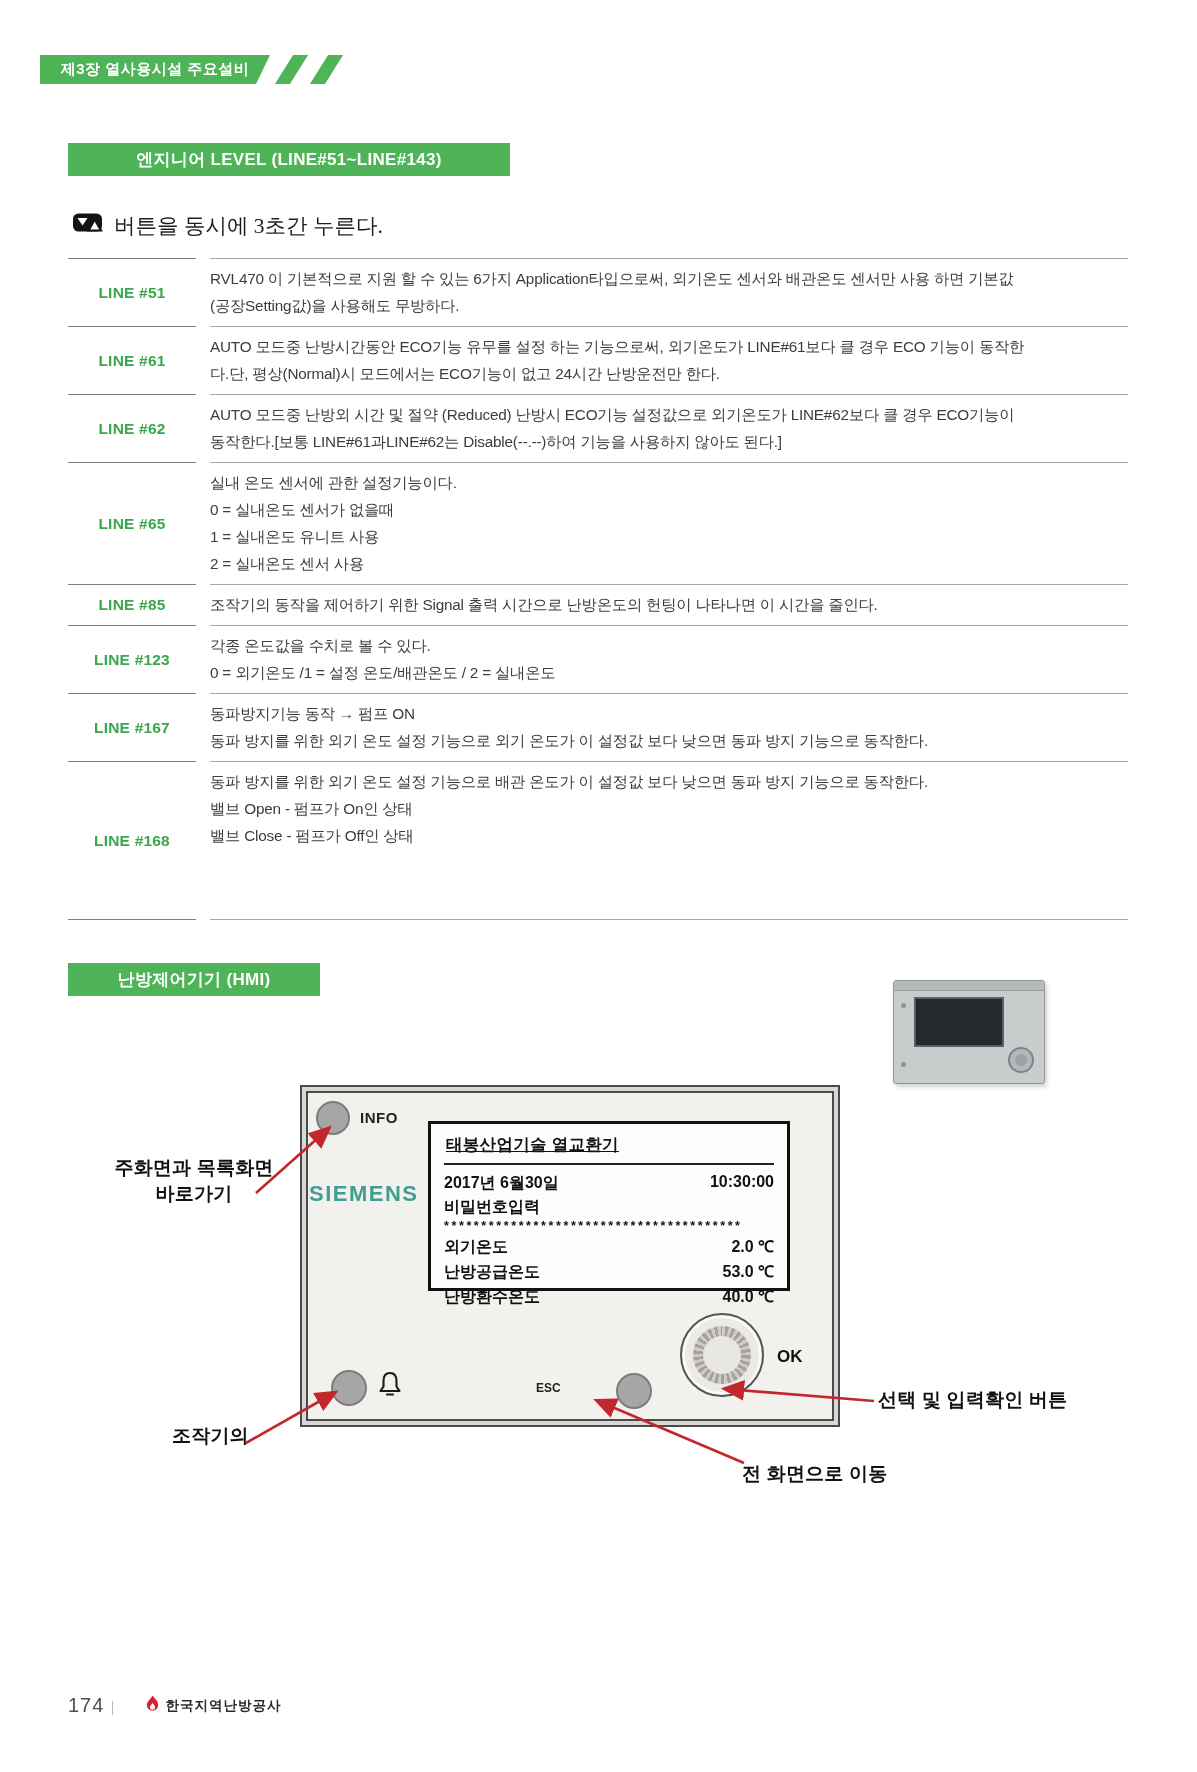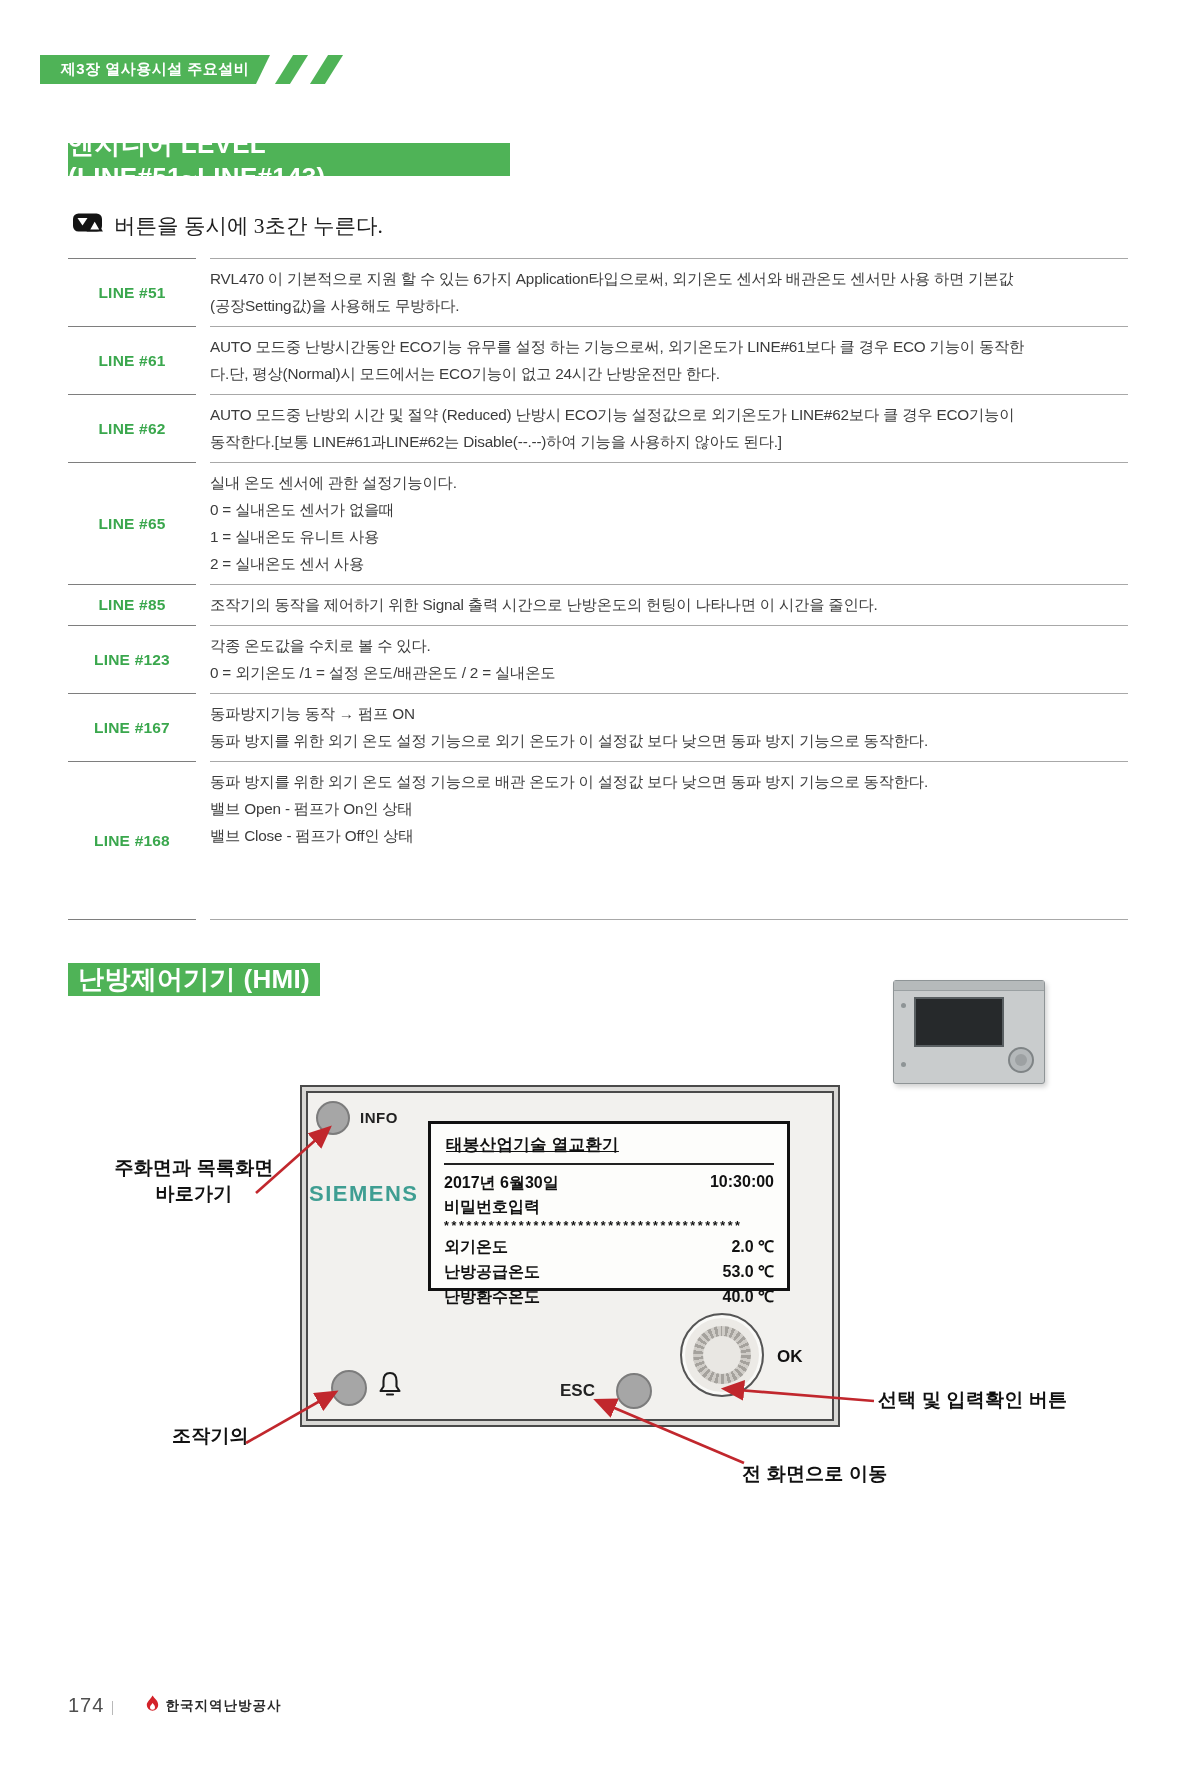--- a/index.html
+++ b/index.html
@@ -11,21 +11,21 @@
   .chap-bar { position:absolute; left:40px; top:55px; width:230px; height:29px;
     background:#4fb357; color:#fff; font-size:15px; font-weight:bold;
     display:flex; align-items:center; justify-content:center; letter-spacing:0.5px;
     clip-path:polygon(0 0, 100% 0, calc(100% - 14px) 100%, 0 100%); }
   .chap-stripe { position:absolute; top:55px; width:15px; height:29px; background:#4fb357;
     transform:skewX(-32deg); }
   .stripe1 { left:284px; } .stripe2 { left:319px; }
 
   
   .sec-title { position:absolute; height:33px; background:#4fb357; color:#fff;
-    font-size:26px; font-weight:bold; display:flex; align-items:center; justify-content:center;
+    font-size:17px; font-weight:bold; display:flex; align-items:center; justify-content:center;
     letter-spacing:0.3px; }
   .sec-title-1 { left:68px; top:143px; width:442px; }
   .sec-title-2 { left:68px; top:963px; width:252px; }
 
   
   .intro { position:absolute; left:72px; top:211px; display:flex; align-items:center; gap:10px; }
   .intro-text { font-family:"Liberation Serif","DejaVu Serif",serif; font-size:21.5px; color:#1d1d1d; }
 
   
   .spec-table { position:absolute; left:68px; top:258px; width:1060px; }
@@ -48,21 +48,21 @@
 
   .btn { position:absolute; border-radius:50%; background:#a6a6a6; border:2px solid #7c7c7c; }
   .info-btn  { left:316px; top:146px; width:34px; height:34px; }
   .bell-btn  { left:331px; top:415px; width:36px; height:36px; }
   .esc-btn   { left:616px; top:418px; width:36px; height:36px; }
 
   .info-label { position:absolute; left:360px; top:154px; font-weight:bold; font-size:15px; color:#222; letter-spacing:0.5px; }
   .brand { position:absolute; left:309px; top:226px; font-weight:bold; font-size:22px;
     color:#3f9e92; letter-spacing:1.5px; }
   .bell-glyph { position:absolute; left:376px; top:414px; }
-  .esc-label { position:absolute; left:560px; top:426px; font-weight:bold; font-size:17px; color:#222; }
+  .esc-label { position:absolute; left:536px; top:426px; font-weight:bold; font-size:12px; color:#222; }
   .ok-label { position:absolute; left:777px; top:392px; font-weight:bold; font-size:17px; color:#111; }
 
   
   .lcd { position:absolute; left:428px; top:166px; width:362px; height:170px;
     border:3px solid #111; background:#fdfdfb; padding:5px 13px 6px 13px; color:#111; }
   .lcd-title { font-weight:bold; font-size:16.5px; padding:5px 2px 7px 2px; border-bottom:2px solid #222; letter-spacing:0.3px;text-decoration:underline; }
   .lcd-daterow { display:flex; justify-content:space-between; font-weight:bold; font-size:16px; margin-top:8px; }
   .lcd-pass { font-weight:bold; font-size:16px; margin-top:3px; }
   .lcd-sep { font-weight:bold; font-size:12.5px; letter-spacing:2.6px; white-space:nowrap; overflow:hidden; margin-top:1px; }
   .lcd-readings { margin-top:1px; }

